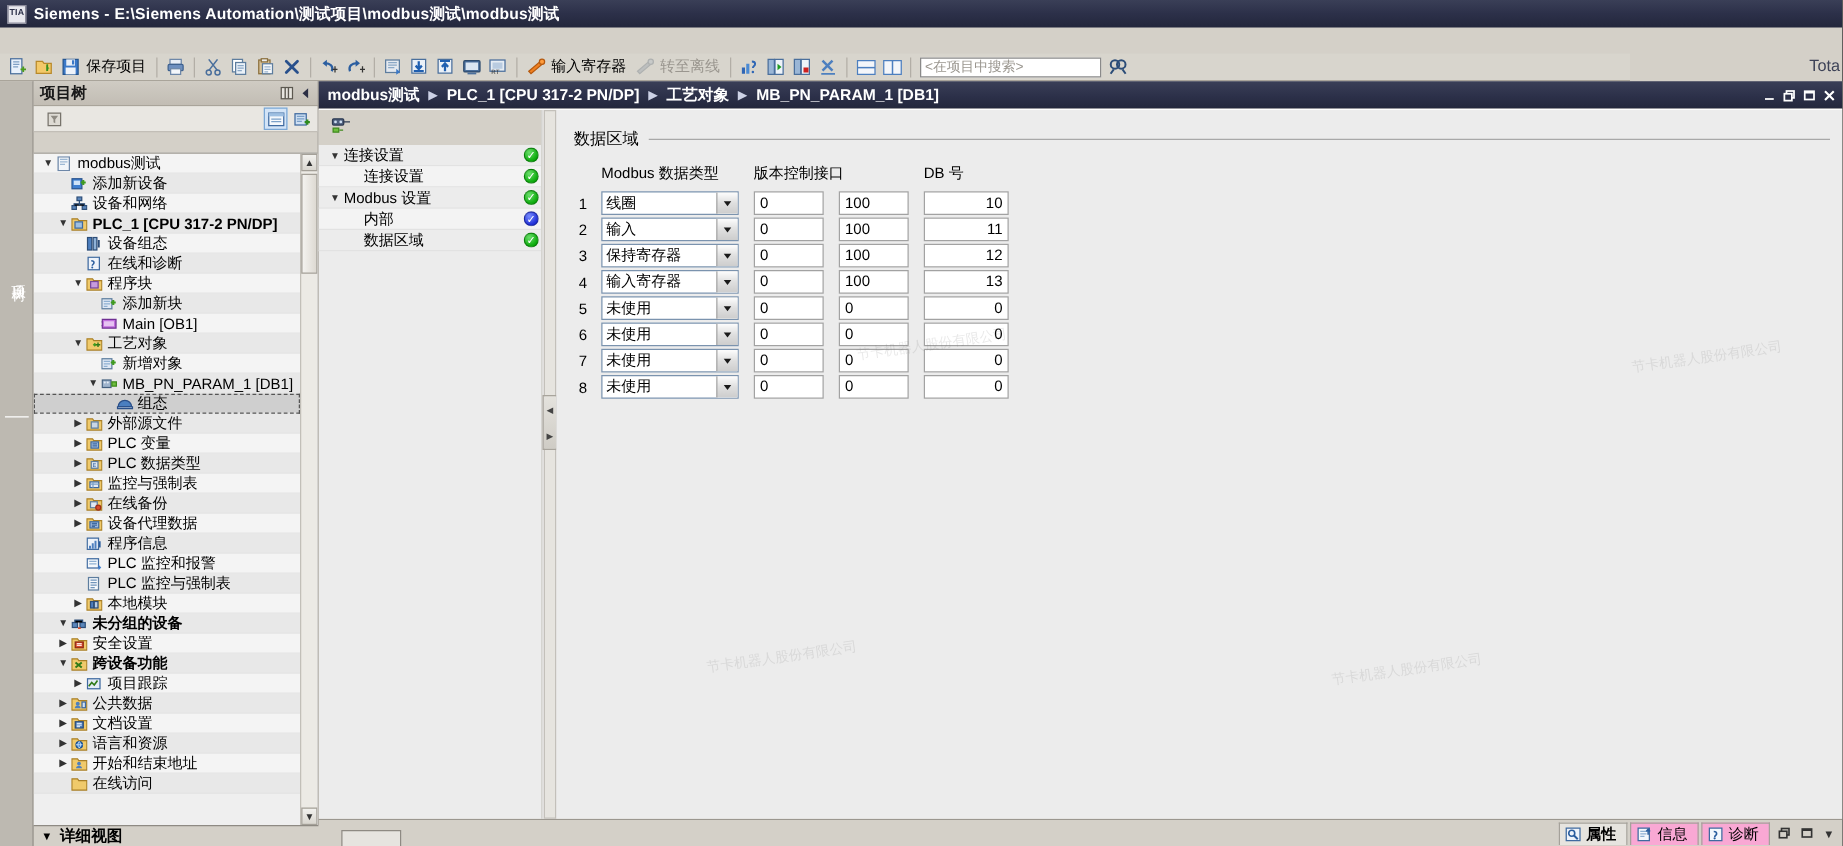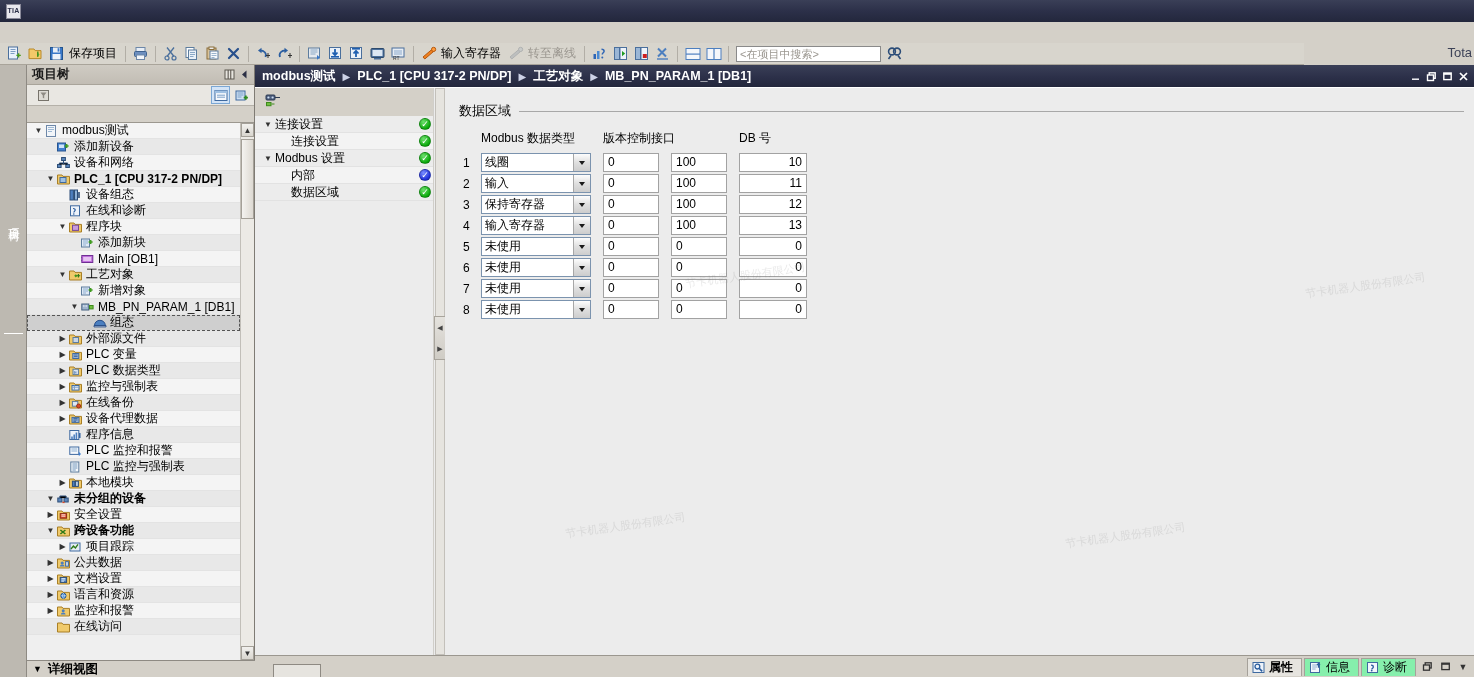--- a/index.html
+++ b/index.html
@@ -361,21 +361,21 @@
   .ed-status {
     height: 22px; background: #d4d0c8;
     border-top: 1px solid #9b978f;
     display: flex; align-items: center; justify-content: flex-end;
     padding-right: 4px;
   }
   .stab {
     height: 18px; padding: 0 8px 0 4px;
     display: flex; align-items: center; gap: 4px;
     font-size: 12px; color: #000;
-    background: #86efac;
+    background: #f9a8d4;
     border: 1px solid #a5a19a; border-bottom: none;
     margin-left: 2px;
   }
   .stab.active { background: #e6e4df; font-weight: bold; }
   .sbtn {
     width: 14px; height: 14px; margin-left: 4px;
     display:flex; align-items:center; justify-content:center;
     font-size: 9px; color: #333;
   }
 
@@ -406,20 +406,21 @@
     transform: rotate(-8deg);
   }
 </style>
 </head>
 <body>
 
 <div id="app">
 
   <div class="titlebar">
     <div class="tia-logo">TIA</div>
+    <div class="title-text">Siemens  -  E:\Siemens Automation\测试项目\modbus测试\modbus测试</div>
   </div>
 
 
   <div class="toolbar">
 
     <div class="tb-btn">
       <svg class="ico" width="15" height="15" viewBox="0 0 15 15">
           <rect x="1.5" y="1" width="9" height="12" fill="#e9f1fb" stroke="#4a6f9c"></rect>
           <path d="M3.5 3.5h5M3.5 5.5h5M3.5 7.5h4" stroke="#7e9ec4" stroke-width="1"></path>
           <path d="M11 8l1.4 1.4L11 10.8 9.6 9.4z" fill="#8fd14f"></path>
@@ -1020,21 +1021,21 @@
           <div class="trow">
             <div style="width: 18px; flex-shrink: 0;"></div>
             <div class="twist">▶</div>
             <div class="tico">
               <svg width="13" height="12" viewBox="0 0 13 12">
                 <path d="M0.5 2h4.5l1 1.4h6.5v7.6H0.5z" fill="#f0ca6b" stroke="#a97f25"></path>
                 <circle cx="6.2" cy="5.8" r="1.5" fill="#4d7fbf"></circle>
                 <path d="M3.8 9.6c0-1.3 1.1-2.1 2.4-2.1s2.4.8 2.4 2.1z" fill="#4d7fbf"></path>
               </svg>
             </div>
-            <div class="tlabel">监控和报警</div>
+            <div class="tlabel">开始和结束地址</div>
           </div>
           <div class="trow">
             <div style="width: 18px; flex-shrink: 0;"></div>
             <div class="twist"></div>
             <div class="tico">
               <svg width="13" height="12" viewBox="0 0 13 12">
                 <path d="M0.5 2h4.5l1 1.4h6.5v7.6H0.5z" fill="#f0ca6b" stroke="#a97f25"></path>
               </svg>
             </div>
             <div class="tlabel">在线访问</div>

